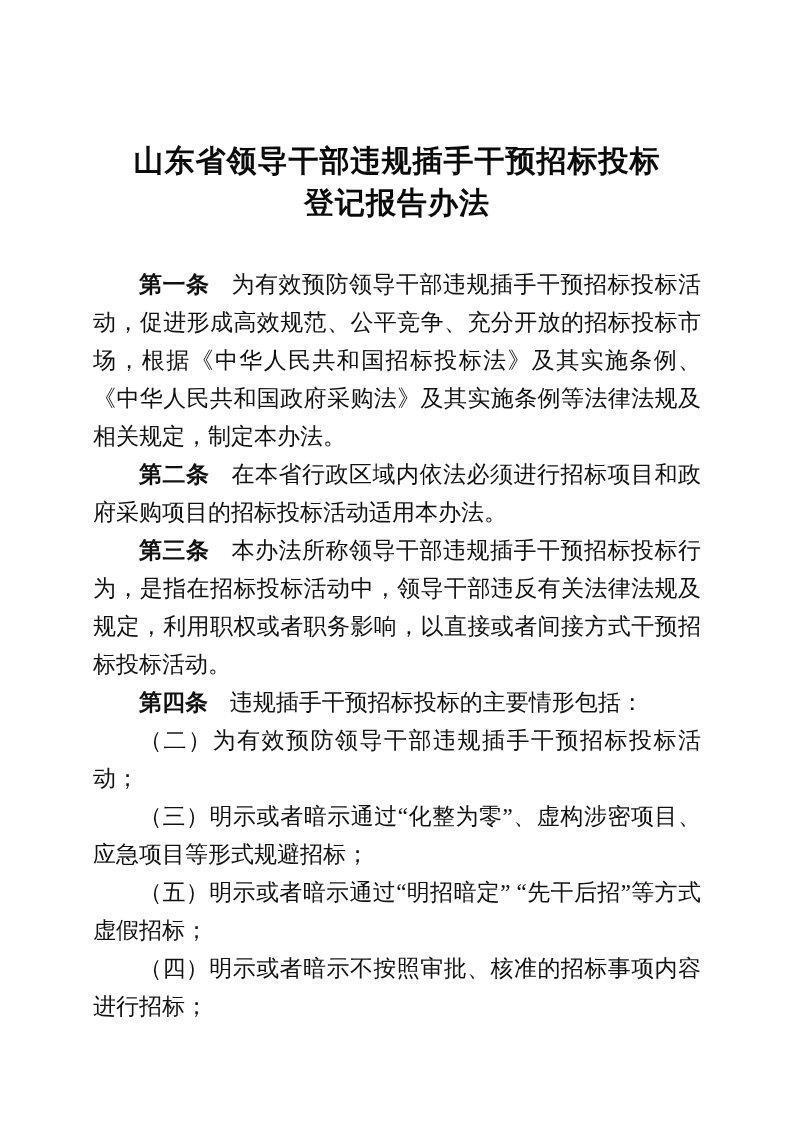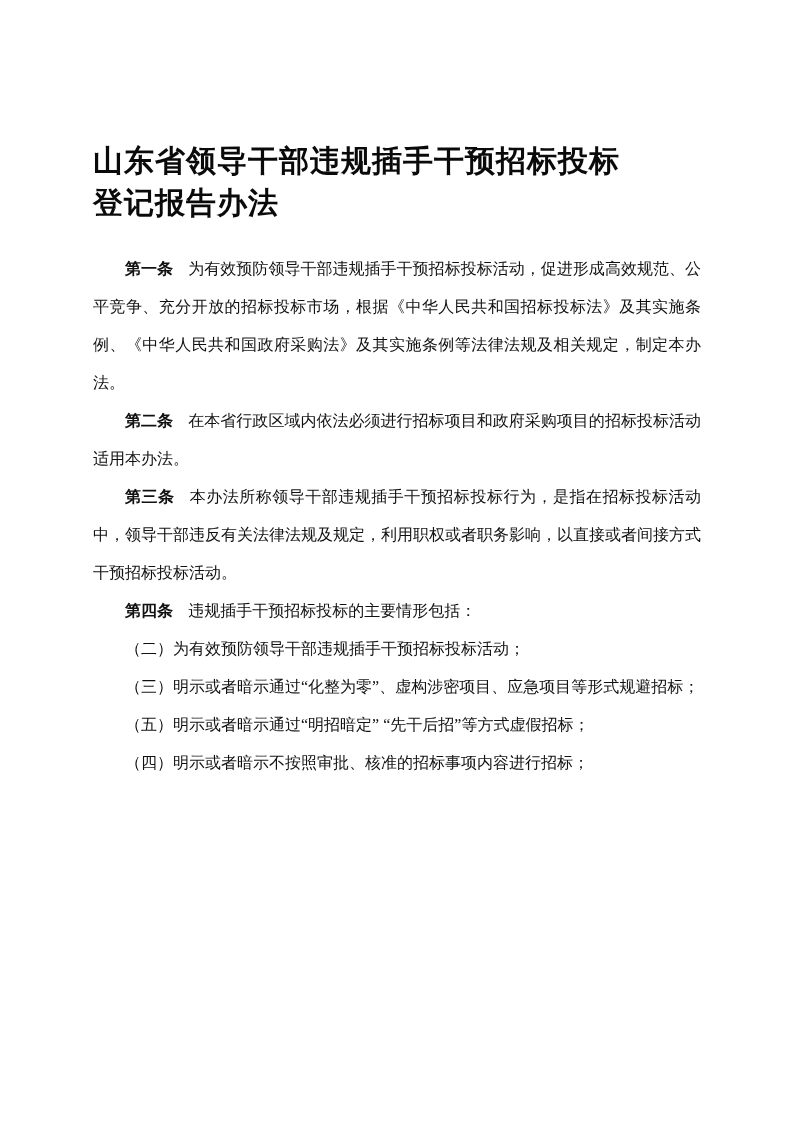--- a/index.html
+++ b/index.html
@@ -16,30 +16,30 @@
     font-family: "Liberation Serif", "DejaVu Serif", serif;
     color: #111111;
   }
   .content {
     position: absolute;
     left: 93px;
     top: 140px;
     width: 608px;
   }
   .doc-title {
-    text-align: left;
+    text-align: center;
     font-weight: bold;
     font-size: 30px;
     line-height: 42px;
     letter-spacing: 1px;
     color: #0a0a0a;
   }
   .body-text {
-    margin-top: 26px;
-    font-size: 16px;
+    margin-top: 42px;
+    font-size: 23px;
     line-height: 38px;
     text-align: justify;
   }
   .para {
     margin: 0;
     text-indent: 2em;
   }
   .para .label {
     font-weight: bold;
     margin-right: 0.95em;

